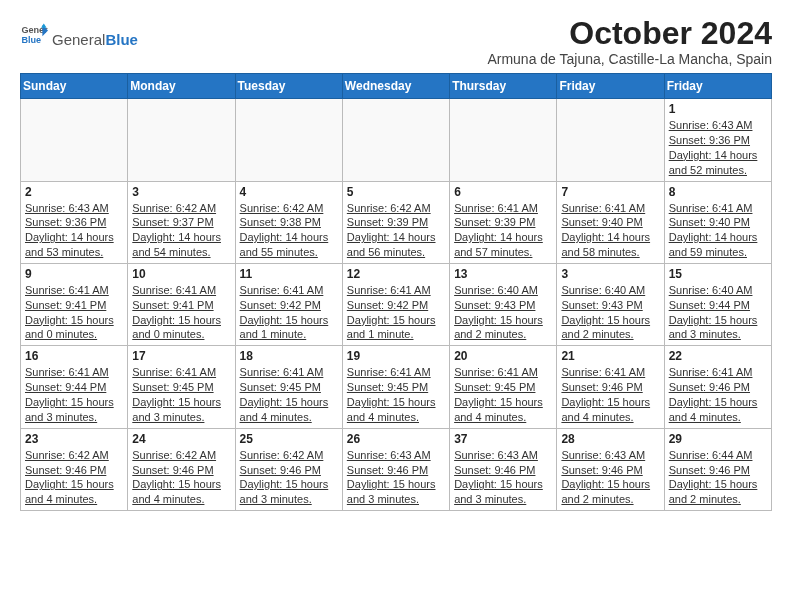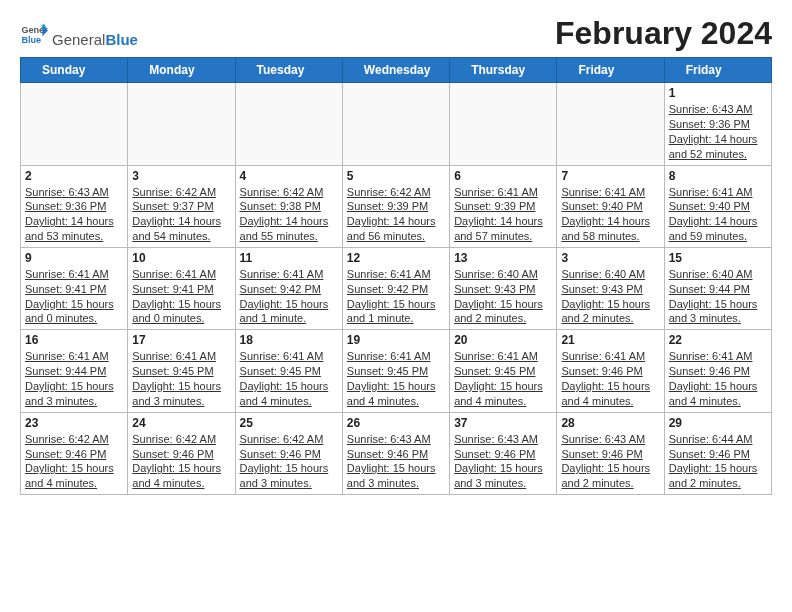--- a/index.html
+++ b/index.html
@@ -41,21 +41,21 @@
     table {
       width: 100%;
       border-collapse: collapse;
       table-layout: fixed;
     }
     thead tr th {
       background: #2575c4;
       color: #fff;
       font-size: 12px;
       font-weight: bold;
-      padding: 5px 21px;
+      padding: 5px 2px;
       text-align: left;
       border: 1px solid #1a5fa0;
     }
     tbody tr td {
       border: 1px solid #bbb;
       vertical-align: top;
       padding: 3px 4px;
       font-size: 10px;
       color: #222;
       height: 74px;
@@ -95,21 +95,22 @@
       <polygon points="32,10 40,18 32,26" fill="#2575c4"></polygon>
       <polygon points="30,14 38,14 34,8" fill="#1a9ad7"></polygon>
     </svg>
     <div style="margin-left:2px;">
       <div style="font-size:15px;color:#555;font-family:Arial;line-height:1.1;margin-top:16px;">
         <span style="color:#555;">General</span><span style="color:#2575c4;font-weight:bold;">Blue</span>
       </div>
     </div>
   </div>
   <div class="title-block">
-    <div class="calendar-title">February 2024</div>
+    <div class="calendar-title">October 2024</div>
+    <div class="calendar-subtitle">Armuna de Tajuna, Castille-La Mancha, Spain</div>
   </div>
 </div>
 
 <table>
   <thead>
     <tr id="header-row">
         <th>Sunday</th>
         <th>Monday</th>
         <th>Tuesday</th>
         <th>Wednesday</th>

